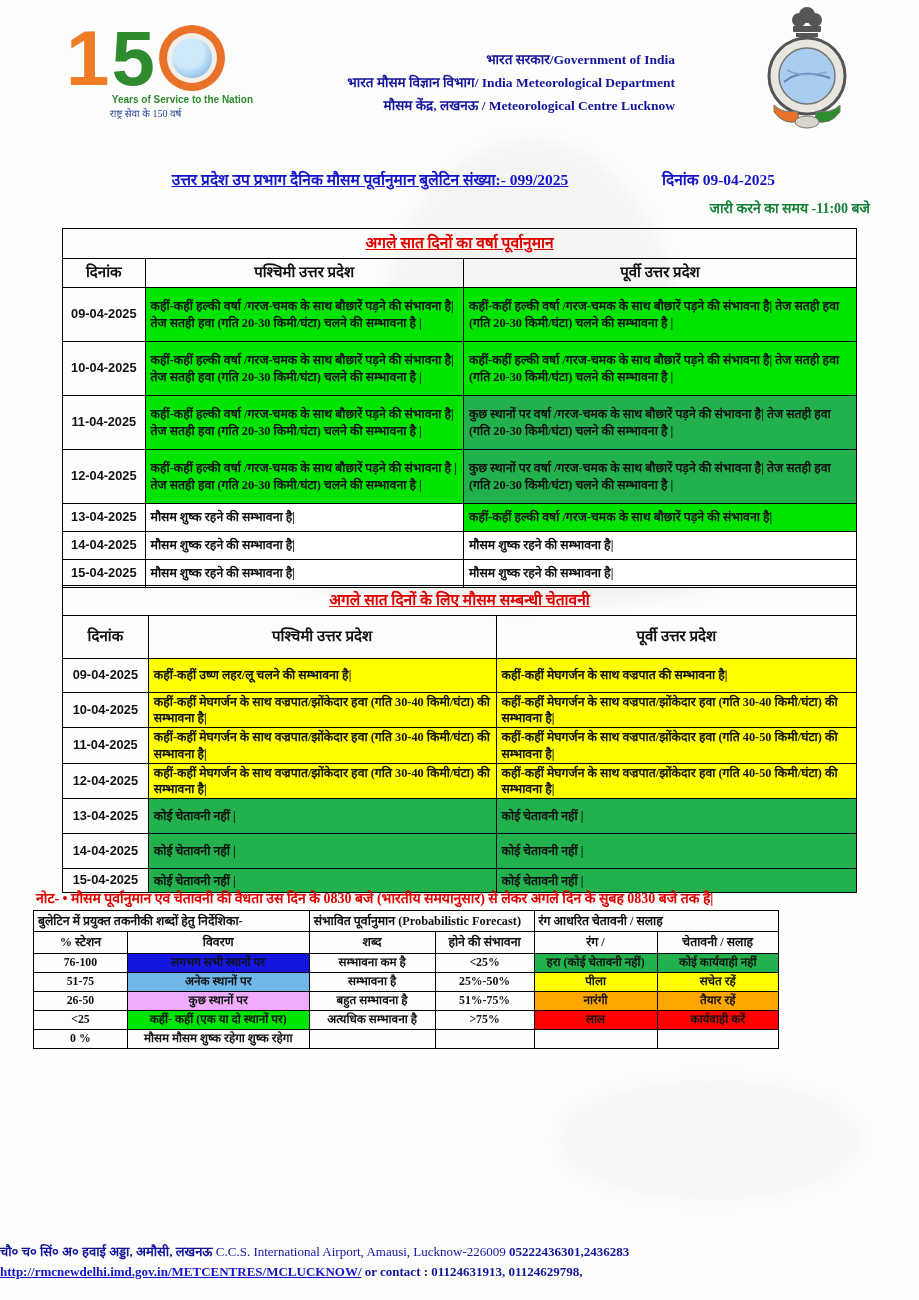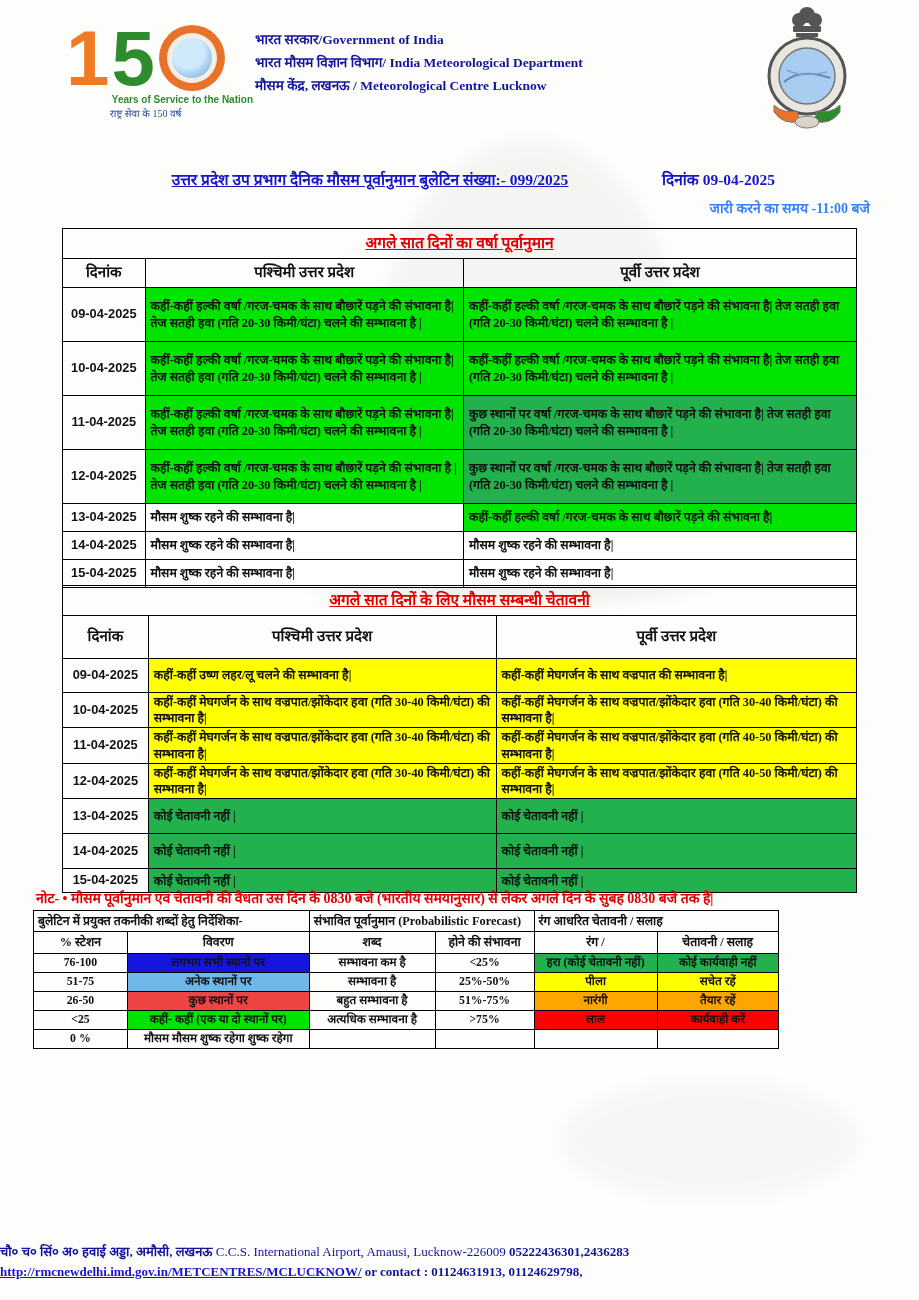--- a/index.html
+++ b/index.html
@@ -20,30 +20,30 @@
   .logo150 .numrow{display:flex;align-items:center;justify-content:center;height:72px;}
   .logo150 .n1{font-size:78px;font-weight:bold;color:#EF7B24;line-height:70px;font-family:"Liberation Sans",sans-serif;}
   .logo150 .n5{font-size:78px;font-weight:bold;color:#2E8B2E;line-height:70px;font-family:"Liberation Sans",sans-serif;margin-left:2px;}
   .logo150 .zero{width:66px;height:66px;border-radius:50%;background:#E8722A;margin-left:4px;
       display:flex;align-items:center;justify-content:center;}
   .logo150 .zero .ring{width:50px;height:50px;border-radius:50%;background:#f3efe6;display:flex;align-items:center;justify-content:center;}
   .logo150 .zero .globe{width:40px;height:40px;border-radius:50%;background:radial-gradient(circle at 40% 35%,#cfe9fa 0 45%,#9dc8ea 70%,#7fb2dd 100%);}
   .logo150 .cap-en{font-size:10px;font-weight:bold;color:#2E8B2E;font-family:"Liberation Sans",sans-serif;margin-top:0;text-align:right;}
   .logo150 .cap-hi{font-size:10px;color:#27479a;margin-top:1px;}
 
-  .hdr-center{position:absolute;left:255px;top:28px;width:420px;text-align:left;}
+  .hdr-center{position:absolute;left:255px;top:48px;width:420px;text-align:right;}
   .hdr-center div{font-size:13.5px;font-weight:bold;color:#14149B;line-height:23px;}
 
   .imdlogo{position:absolute;left:752px;top:4px;width:110px;height:135px;text-align:center;}
 
   
   .titleline{position:absolute;left:90px;top:168px;width:560px;text-align:center;}
   .titleline span{font-size:15.5px;font-weight:bold;color:#1515CC;text-decoration:underline;}
   .dateline{position:absolute;left:662px;top:168px;font-size:15.5px;font-weight:bold;color:#1515CC;}
-  .issueline{position:absolute;left:640px;top:198px;width:230px;text-align:right;font-size:14px;font-weight:bold;color:#3b82f6;}
+  .issueline{position:absolute;left:640px;top:198px;width:230px;text-align:right;font-size:14px;font-weight:bold;color:#15803d;}
 
   
   table{border-collapse:collapse;table-layout:fixed;}
   td{border:1.4px solid #000;padding:1px 5px;vertical-align:middle;font-weight:bold;
      font-size:12.3px;line-height:1.32;word-wrap:break-word;}
   .caption td{font-size:15.5px;color:#E00000;text-align:center;text-decoration:underline;height:27px;}
   .colhead td{font-size:15px;text-align:center;}
   .datecell{text-align:center;font-size:12.8px;font-family:"Liberation Sans",sans-serif;font-weight:bold;}
 
   .t1{position:absolute;left:62px;top:228px;width:795px;}
@@ -271,21 +271,21 @@
     <tr class="drow">
       <td style="background-color: transparent;">51-75</td>
       <td style="background-color: rgb(111, 183, 232);">अनेक स्थानों पर</td>
       <td style="background-color: transparent;">सम्भावना है</td>
       <td style="background-color: transparent;">25%-50%</td>
       <td style="background-color: rgb(255, 255, 0);">पीला</td>
       <td style="background-color: rgb(255, 255, 0);">सचेत रहें</td>
     </tr>
     <tr class="drow">
       <td style="background-color: transparent;">26-50</td>
-      <td style="background-color: #ef4444;">कुछ स्थानों पर</td>
+      <td style="background-color: #f0abfc;">कुछ स्थानों पर</td>
       <td style="background-color: transparent;">बहुत सम्भावना है</td>
       <td style="background-color: transparent;">51%-75%</td>
       <td style="background-color: rgb(255, 165, 0);">नारंगी</td>
       <td style="background-color: rgb(255, 165, 0);">तैयार रहें</td>
     </tr>
     <tr class="drow">
       <td style="background-color: transparent;">&lt;25</td>
       <td style="background-color: rgb(0, 228, 0);">कहीं- कहीं   (एक या दो स्थानों पर)</td>
       <td style="background-color: transparent;">अत्यधिक सम्भावना है</td>
       <td style="background-color: transparent;">&gt;75%</td>

